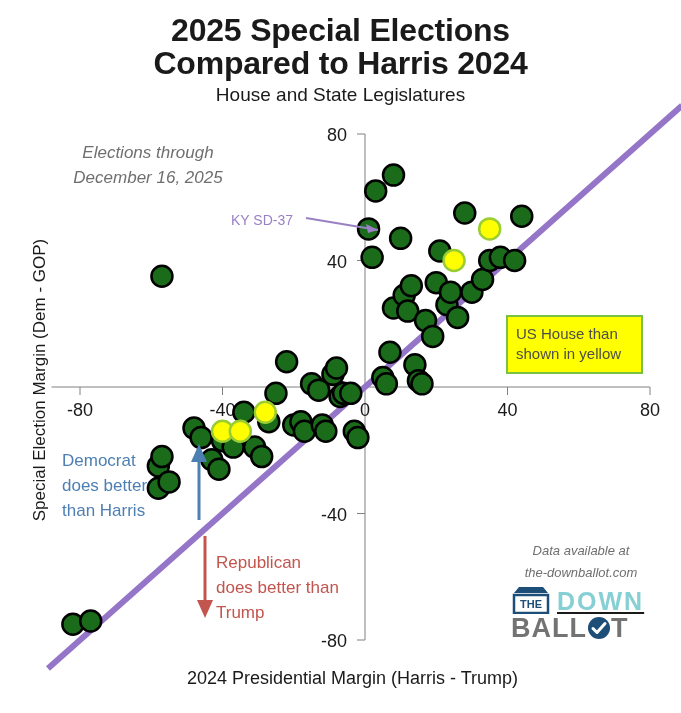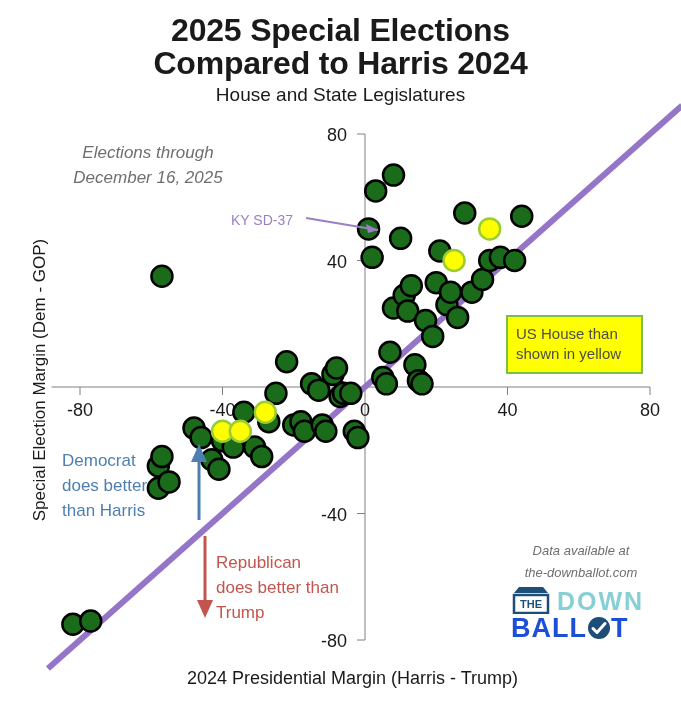--- a/index.html
+++ b/index.html
@@ -33,24 +33,24 @@
   #legend-box div{font-size:15px;color:#4d4d4d;line-height:20px;}
 
   #note-dem{left:62px;top:448px;width:112px;font-size:17px;color:#4d7fb3;line-height:25px;}
   #note-rep{left:216px;top:550px;width:126px;font-size:17px;color:#c2554d;line-height:25px;}
 
   #note-data{left:492px;top:540px;width:178px;text-align:center;
      font-style:italic;font-size:13px;color:#6f6f6f;line-height:22px;}
 
   
   #logo{left:511px;top:586px;width:140px;height:56px;}
-  #logo .row1{display:flex;align-items:flex-end;height:28px;}
+  #logo .row1{display:flex;align-items:flex-end;height:28px;text-decoration:underline;}
   #logo .down{font-size:25px;font-weight:bold;color:#86cfd4;letter-spacing:2px;
      margin-left:6px;line-height:25px;}
-  #logo .ballot{font-size:27px;font-weight:bold;color:#1d4ed8;letter-spacing:1px;
+  #logo .ballot{font-size:27px;font-weight:bold;color:#737373;letter-spacing:1px;
      line-height:28px;display:flex;align-items:center;}
 </style>
 </head>
 <body>
 
 <div class="abs" id="title-block">
   <div id="title-line1">2025 Special Elections</div>
   <div id="title-line2">Compared to Harris 2024</div>
   <div id="subtitle">House and State Legislatures</div>
 </div>

